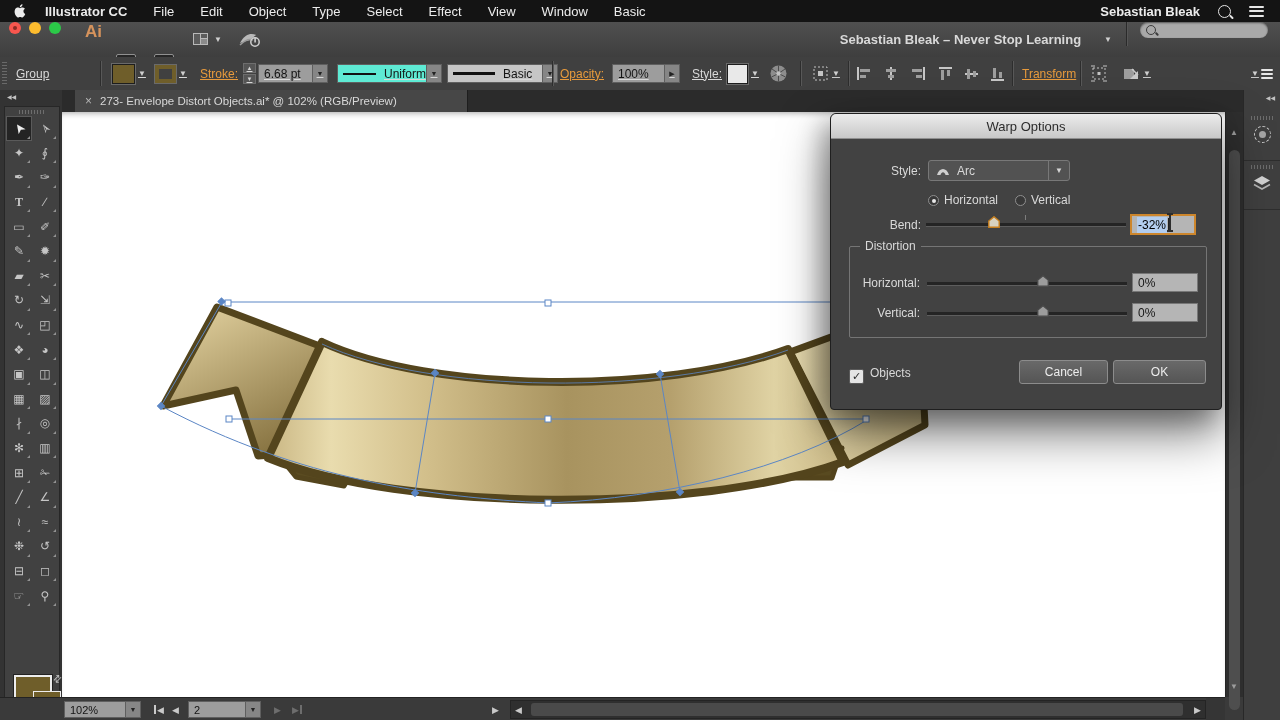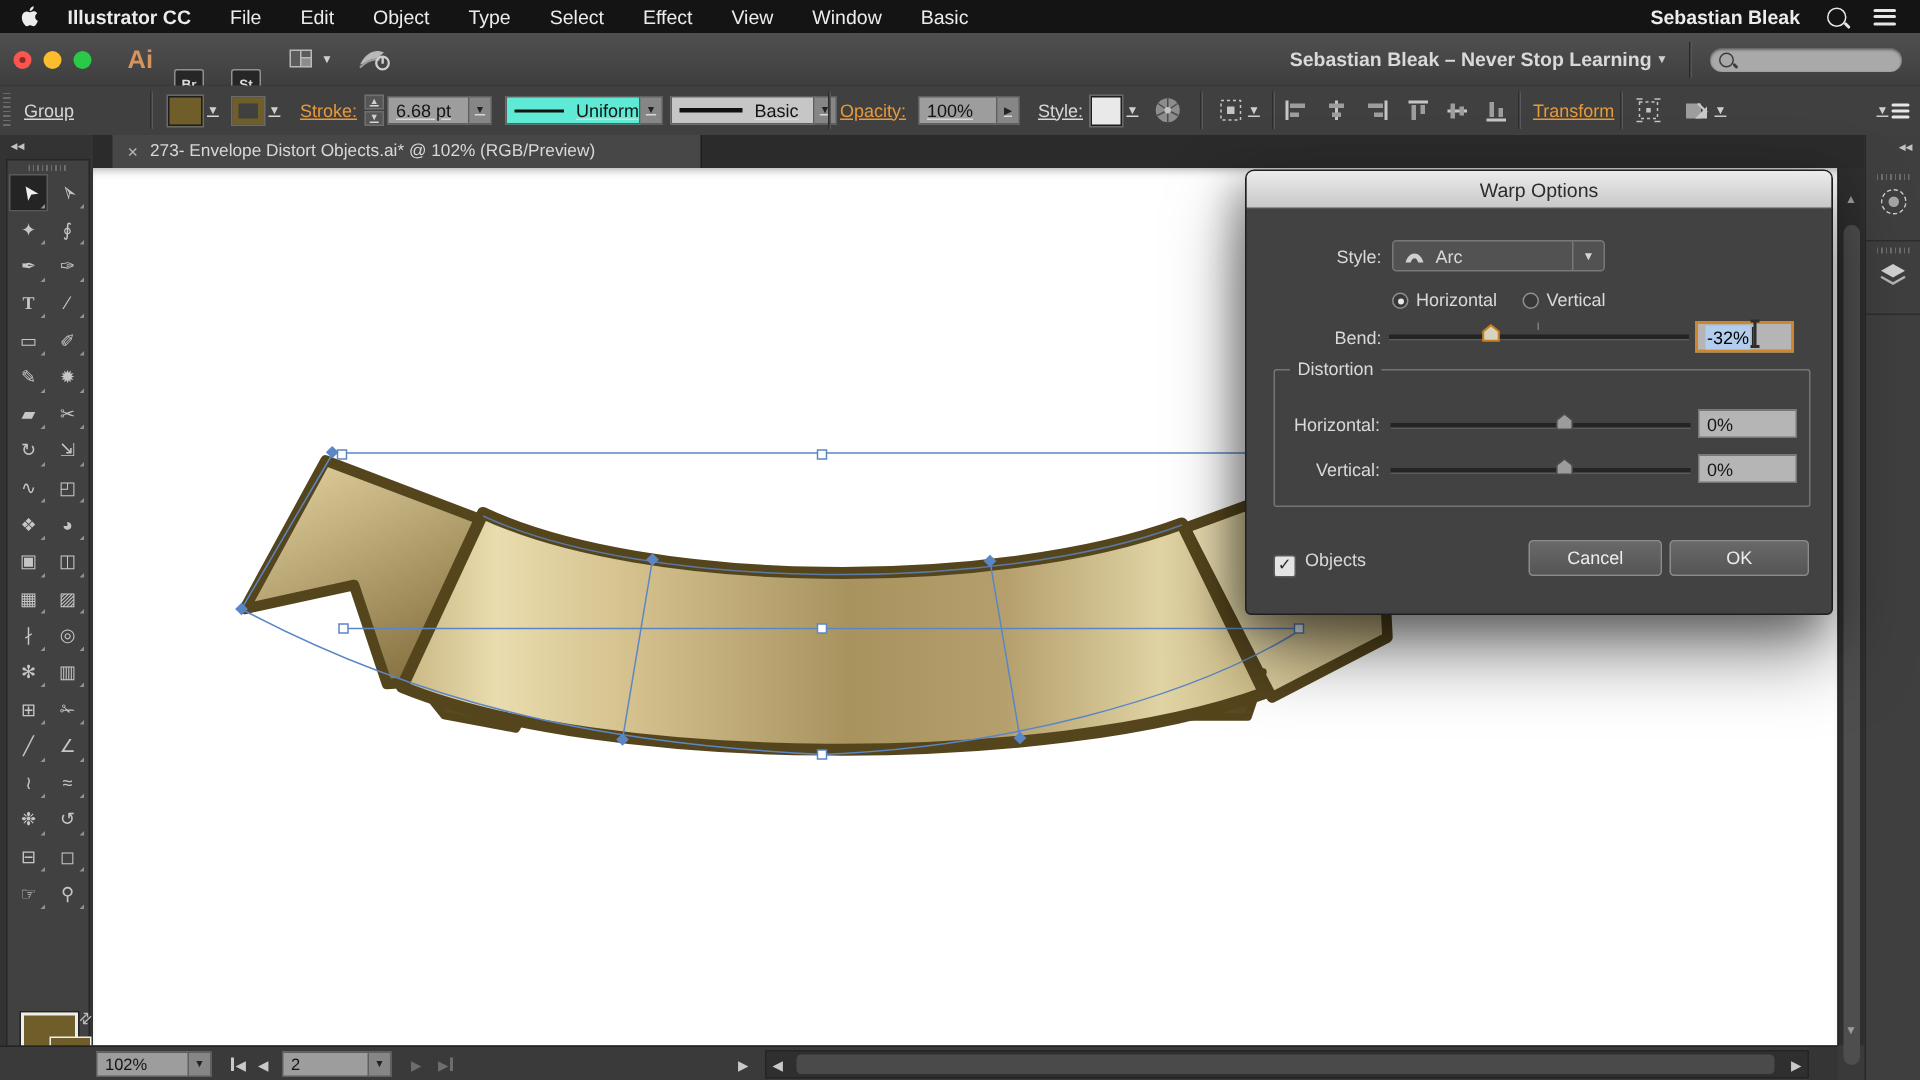--- a/index.html
+++ b/index.html
@@ -14,32 +14,32 @@
   #apple-logo{margin-left:14px;margin-right:2px;display:flex;align-items:center;}
   #menubar-right{margin-left:auto;display:flex;align-items:center;gap:18px;padding-right:16px;}
   #menubar-user{font-weight:bold;}
   .mag{width:11px;height:11px;border:1.6px solid #e6e6e6;border-radius:50%;position:relative;display:inline-block;}
   .mag::after{content:"";position:absolute;width:5px;height:1.8px;background:#e6e6e6;transform:rotate(45deg);
     right:-4px;bottom:-1px;border-radius:1px;}
   .list-ic{display:inline-block;width:15px;}
   .list-ic i{display:block;height:2px;background:#e6e6e6;margin:2.5px 0;border-radius:1px;}
   
   #titlebar{position:absolute;left:0;top:22px;width:1280px;height:35px;
-    background:linear-gradient(#505050,#3e3e3e);border-bottom:1px solid #262626;display:flex;align-items:center;}
+    background:linear-gradient(#505050,#3e3e3e);border-bottom:1px solid #262626;display:flex;}
   .tlight{width:12px;height:12px;border-radius:50%;display:inline-block;margin-right:8px;}
   #tl-close{background:#f8564e;margin-left:9px;position:relative;}
   #tl-close::after{content:"";position:absolute;left:4px;top:4px;width:4px;height:4px;border-radius:50%;background:#8a2b25;}
   #tl-min{background:#fdbc2e;}
   #tl-max{background:#2bc948;}
   #ai-logo{color:#d6935c;font-weight:bold;font-size:17px;margin:0 14px 0 16px;}
   .sq-ic{width:18px;height:18px;border:1px solid #909090;background:#262626;color:#dadada;font-size:9px;font-weight:bold;
     display:flex;align-items:center;justify-content:center;margin-right:18px;border-radius:2px;margin-top:32px;}
   .tb-ico{margin-right:16px;display:flex;align-items:center;color:#c9c9c9;}
   .dd-caret{font-size:8px;color:#cfcfcf;margin-left:3px;}
-  #workspace{margin-left:auto;display:flex;align-items:center;color:#d9d9d9;font-size:13px;font-weight:bold;}
+  #workspace{margin-left:auto;display:flex;align-items:center;color:#d9d9d9;font-size:13px;font-weight:bold;gap:20px;}
   #titlebar-sep{width:1px;height:24px;background:#2a2a2a;border-right:1px solid #565656;margin:0 12px 0 14px;}
   #ws-search{width:122px;height:16px;background:#a9a9a9;border-radius:9px;margin-right:12px;
     display:flex;align-items:center;padding-left:6px;box-shadow:inset 0 1px 2px rgba(0,0,0,.5);}
   #ws-search .mag{width:8px;height:8px;border-color:#3c3c3c;}
   #ws-search .mag::after{background:#3c3c3c;width:4px;}
   
   #controlbar{position:absolute;left:0;top:57px;width:1280px;height:33px;background:#404040;
     border-bottom:1px solid #252525;color:#d8d8d8;font-size:12px;}
   #controlbar .abs{top:0;height:33px;display:flex;align-items:center;text-decoration:underline;}
   .grip{position:absolute;left:2px;top:5px;width:5px;height:23px;

